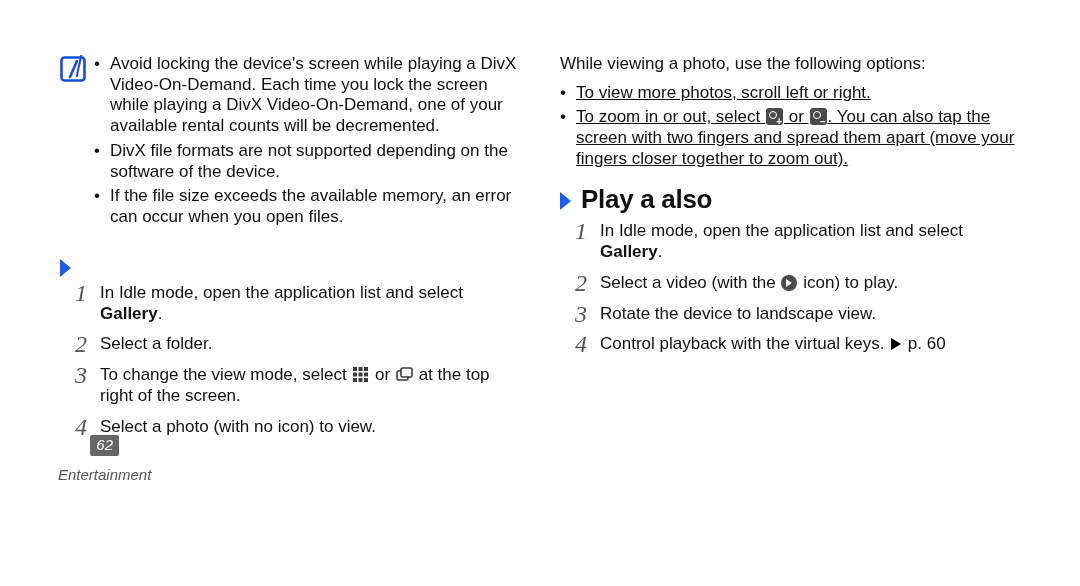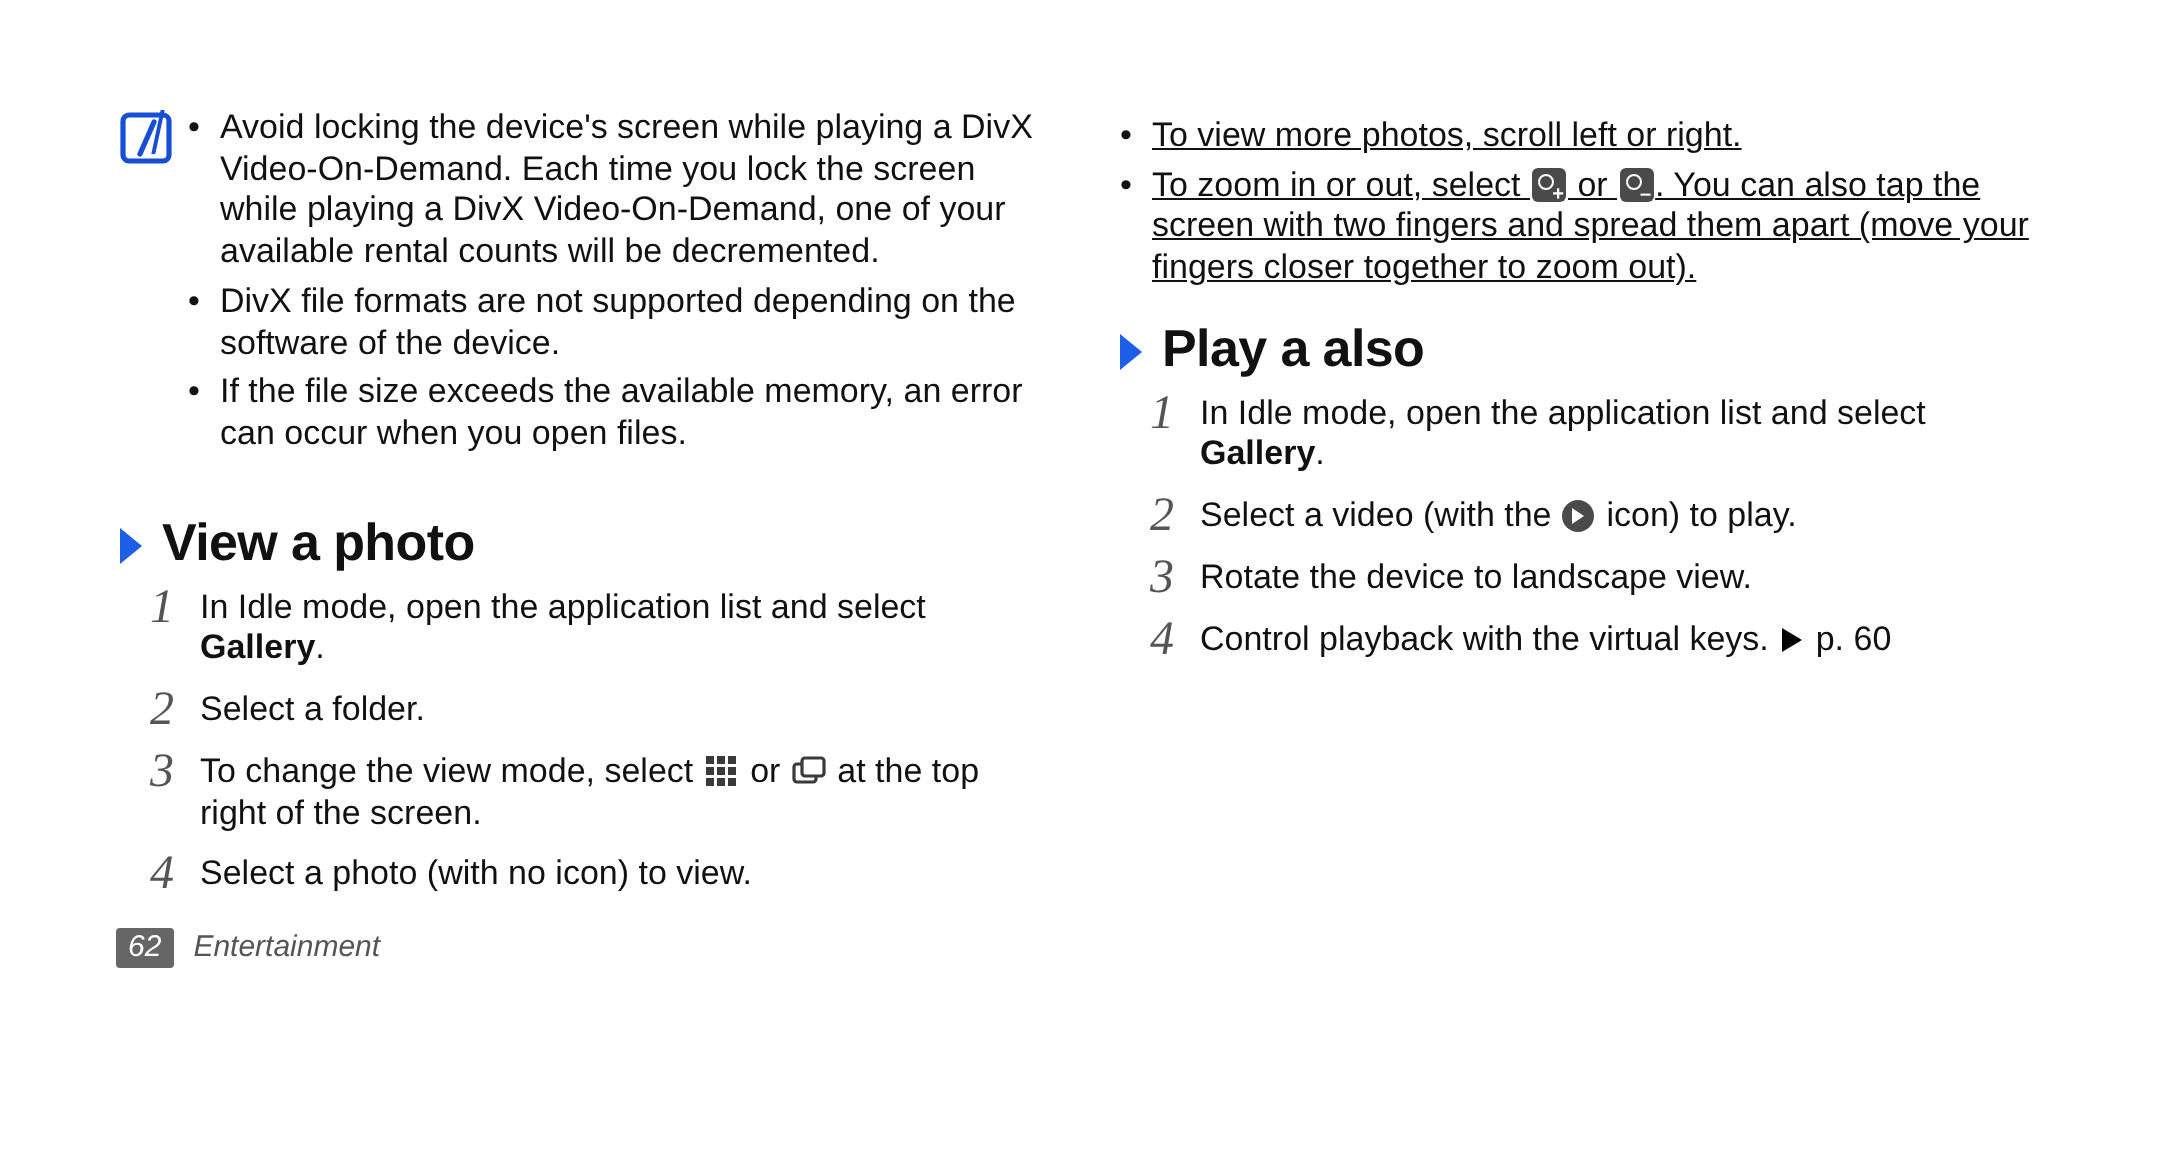--- a/index.html
+++ b/index.html
@@ -203,20 +203,21 @@
   .footer {
     position: absolute;
     left: 58px;
     bottom: 22px;
     display: flex;
     align-items: center;
     gap: 10px;
     font-style: italic;
     color: #555;
     font-size: 15px;
+    flex-direction: column;
   }
   .footer .pg {
     background: #666;
     color: #fff;
     font-style: italic;
     font-size: 15px;
     padding: 1px 6px;
     border-radius: 2px;
   }
   .para {
@@ -241,21 +242,20 @@
         <ul class="dot-list">
           <li>Avoid locking the device's screen while playing a DivX Video-On-Demand. Each time you lock the screen while playing a DivX Video-On-Demand, one of your available rental counts will be decremented.</li>
           <li>DivX file formats are not supported depending on the software of the device.</li>
           <li>If the file size exceeds the available memory, an error can occur when you open files.</li>
         </ul>
       </div>
     </div>
 
     <div class="section-head">
       <span class="chev"></span>
-      <span class="section-title">View a photo</span>
     </div>
 
     <ol class="step-list">
       <li>
         <span class="num">1</span>
         <span>In Idle mode, open the application list and select </span><b>Gallery</b><span>.</span>
       </li>
       <li>
         <span class="num">2</span>
         <span>Select a folder.</span>
@@ -284,20 +284,21 @@
         </span><span> at the top right of the screen.</span>
       </li>
       <li>
         <span class="num">4</span>
         <span>Select a photo (with no icon) to view.</span>
       </li>
     </ol>
   </div>
 
   <div class="col">
+    <div class="para">While viewing a photo, use the following options:</div>
     <ul class="bullets">
       <li>To view more photos, scroll left or right.</li>
       <li>
         <span>To zoom in or out, select </span><span class="ico ico-zoom-in"></span><span> or </span><span class="ico ico-zoom-out"></span><span>. You can also tap the screen with two fingers and spread them apart (move your fingers closer together to zoom out).</span>
       </li>
     </ul>
 
     <div class="section-head">
       <span class="chev"></span>
       <span class="section-title">Play a also</span>

